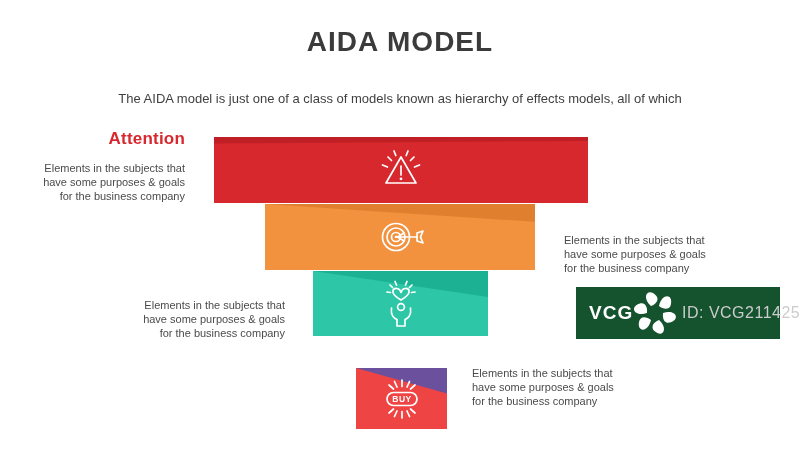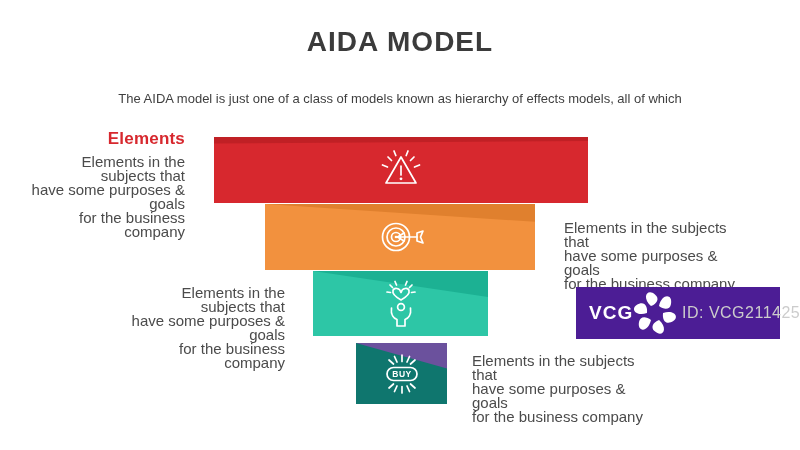--- a/index.html
+++ b/index.html
@@ -21,29 +21,29 @@
   .bar-interest{left:265px;top:204px;width:270px;height:66px;}
   .bar-interest .fold{clip-path:polygon(0 0,100% 0,100% 27%);}
   .bar-desire{left:313px;top:271px;width:175px;height:65px;}
   .bar-desire .fold{clip-path:polygon(0 0,100% 0,100% 40%);}
   .bar-action{left:356px;top:343px;width:91px;height:61px;}
   .bar-action .fold{clip-path:polygon(0 0,100% 0,100% 42%);}
 
   
   .stage-info{position:absolute;}
   .stage-title{font-size:17px;font-weight:700;letter-spacing:.2px;margin-bottom:6px;}
-  .stage-desc{font-size:15px;line-height:14px;color:#4b4b4b;}
+  .stage-desc{font-size:11px;line-height:14px;color:#4b4b4b;margin-top:12px;}
   .info-attention{left:25px;top:129px;width:160px;text-align:right;}
   .info-interest{left:564px;top:221px;width:172px;text-align:left;}
   .info-desire{left:125px;top:286px;width:160px;text-align:right;}
   .info-action{left:472px;top:354px;width:172px;text-align:left;}
 
   
   .watermark{position:absolute;left:576px;top:287px;width:204px;height:52px;
-             background:#4c1d95;z-index:6;}
+             background:#14532d;z-index:6;}
   .vcg-logo{position:absolute;left:13px;top:15px;font-size:19px;font-weight:700;
             color:#ffffff;letter-spacing:1px;}
   .vcg-pinwheel{position:absolute;left:49px;top:-4px;}
   .vcg-id{position:absolute;left:106px;top:17px;font-size:16px;color:#cccccc;
           letter-spacing:.5px;font-weight:400;white-space:nowrap;}
 
   .icon-stroke{fill:none;stroke:#ffffff;stroke-width:1.7;stroke-linecap:round;stroke-linejoin:round;}
 </style>
 </head>
 <body>
@@ -59,21 +59,21 @@
     <div class="fold" style="background-color: rgb(192, 32, 37);"></div>
     <svg width="52" height="44" viewBox="0 0 52 44">
       <path class="icon-stroke" stroke-width="2" d="M26 9 L41 35 L11 35 Z"></path>
       <path class="icon-stroke" stroke-width="2.2" d="M26 18 V27"></path>
       <circle cx="26" cy="30.8" r="1.4" fill="#ffffff"></circle>
       <path class="icon-stroke" stroke-width="1.4" d="M13 9 L16.5 12.5 M7.5 17 L12.5 19 M19 3 L20.8 7.5"></path>
       <path class="icon-stroke" stroke-width="1.4" d="M39 9 L35.5 12.5 M44.5 17 L39.5 19 M33 3 L31.2 7.5"></path>
     </svg>
   </div>
   <div class="stage-info info-attention">
-    <div class="stage-title" style="color: rgb(215, 40, 46);">Elements</div>
+    <div class="stage-title" style="color: rgb(215, 40, 46);">Attention</div>
     <div class="stage-desc">
       <div>Elements in the subjects that</div>
       <div>have some purposes &amp; goals</div>
       <div>for the business company</div>
     </div>
   </div>
 
   <div class="bar bar-interest" style="background-color: rgb(242, 145, 62);">
     <div class="fold" style="background-color: rgb(224, 128, 46);"></div>
     <svg width="54" height="36" viewBox="0 0 54 36">
@@ -104,21 +104,21 @@
     </svg>
   </div>
   <div class="stage-info info-desire">
     <div class="stage-desc">
       <div>Elements in the subjects that</div>
       <div>have some purposes &amp; goals</div>
       <div>for the business company</div>
     </div>
   </div>
 
-  <div class="bar bar-action" style="background-color: #0f766e;">
+  <div class="bar bar-action" style="background-color: #ef4444; margin-top: 25px;">
     <div class="fold" style="background-color: rgb(107, 81, 157);"></div>
     <svg width="44" height="46" viewBox="0 0 44 46">
       <rect class="icon-stroke" stroke-width="1.8" x="7" y="16.5" width="30" height="13" rx="6.5"></rect>
       <text x="22" y="26.3" text-anchor="middle" font-size="8.5" font-weight="bold" font-family="Liberation Sans, sans-serif" fill="#ffffff" letter-spacing="0.5">BUY</text>
       <path class="icon-stroke" stroke-width="1.3" d="M22 4 V10.5 M14.5 5.5 L17 11 M29.5 5.5 L27 11 M9 9 L13.5 13 M35 9 L30.5 13"></path>
       <path class="icon-stroke" stroke-width="1.3" d="M22 42 V35.5 M14.5 40.5 L17 35 M29.5 40.5 L27 35 M9 37 L13.5 33 M35 37 L30.5 33"></path>
     </svg>
   </div>
   <div class="stage-info info-action">
     <div class="stage-desc">

